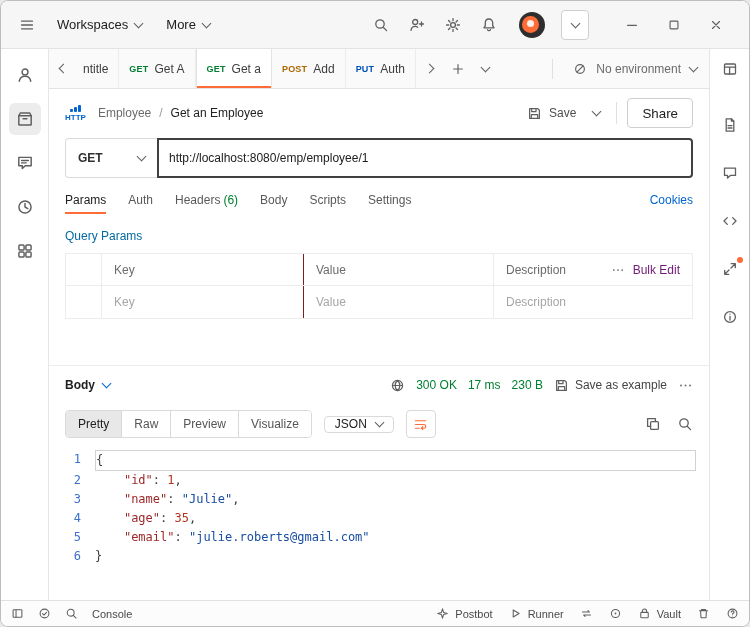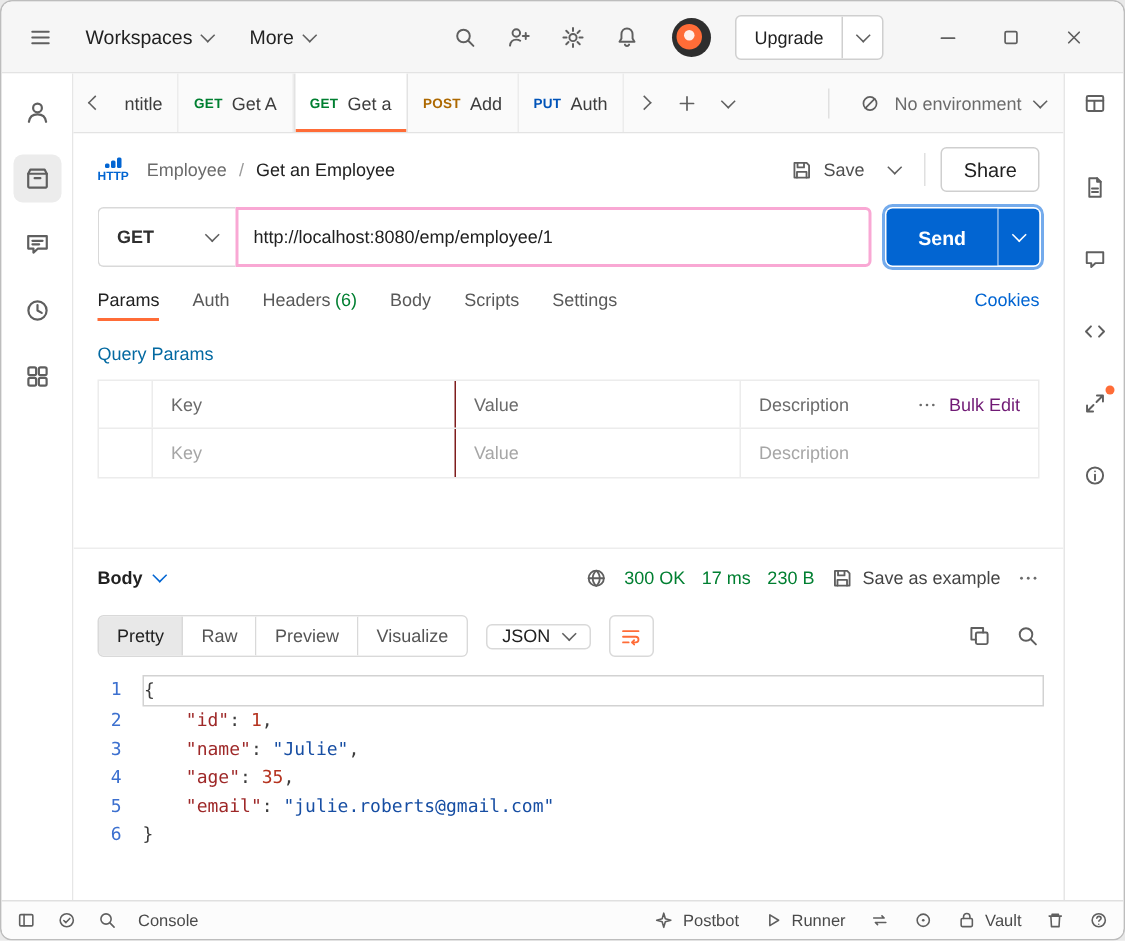--- a/index.html
+++ b/index.html
@@ -60,21 +60,21 @@
 .crumb-sep{color:#9a9a9a}
 .crumb-name{color:#212121}
 .crumb-right{margin-left:auto;display:flex;align-items:center;gap:10px}
 .save-btn{display:flex;align-items:center;gap:7px;color:#4f4f4f;cursor:pointer}
 .v-div{width:1px;height:22px;background:#e0e0e0}
 .share-btn{border:1px solid #cfcfcf;border-radius:4px;height:30px;padding:0 14px;display:flex;align-items:center;color:#212121;background:#fff;cursor:pointer}
 
 .url-row{display:flex;align-items:center;padding:0 16px;height:42px;flex:0 0 42px;gap:10px}
 .url-group{flex:1;display:flex;height:40px}
 .method-sel{width:92px;flex:0 0 92px;border:1px solid #d9d9d9;border-right:none;border-radius:4px 0 0 4px;display:flex;align-items:center;justify-content:space-between;padding:0 12px;background:#fff;font-weight:600;color:#2f2f2f;cursor:pointer}
-.url-input{flex:1;border:2px solid #f9a8d4;border-radius:0 4px 4px 0;padding:0 10px;font-size:12px;color:#212121;background:#fff;outline:none;font-family:"Liberation Sans",sans-serif}
+.url-input{flex:1;border:2px solid #404040;border-radius:0 4px 4px 0;padding:0 10px;font-size:12px;color:#212121;background:#fff;outline:none;font-family:"Liberation Sans",sans-serif}
 .send-wrap{display:flex;height:38px;border-radius:4px;outline:2px solid #74abec;outline-offset:1px}
 .send-btn{background:#0265d2;color:#fff;font-weight:700;font-size:13px;padding:0 21px;display:flex;align-items:center;border:none;border-radius:4px 0 0 4px;cursor:pointer;font-family:"Liberation Sans",sans-serif}
 .send-dd{width:28px;background:#0265d2;border:none;border-left:1px solid rgba(255,255,255,.4);border-radius:0 4px 4px 0;display:flex;align-items:center;justify-content:center;cursor:pointer}
 
 .reqtabs{display:flex;align-items:center;gap:22px;padding:0 16px;height:34px;flex:0 0 34px;margin-top:4px}
 .reqtab{font-size:12px;color:#595959;height:34px;display:flex;align-items:center;position:relative;cursor:pointer}
 .reqtab.active{color:#212121}
 .reqtab.active::after{content:"";position:absolute;left:0;right:0;bottom:3px;height:2px;background:#ff6c37}
 .count{color:#007f31;margin-left:3px}
 .cookies{margin-left:auto;color:#0265d2;cursor:pointer}
@@ -160,21 +160,20 @@
         </svg>
     </span>
     <span class="iconbtn">
       <svg class="ic" width="16" height="16" viewBox="0 0 16 16">
           <path d="M8 2c-2.2 0-3.7 1.6-3.7 3.9v2.7L3 10.8h10l-1.3-2.2V5.9C11.7 3.6 10.2 2 8 2z"></path>
           <path d="M6.6 12.7a1.5 1.5 0 0 0 2.8 0"></path>
         </svg>
     </span>
     <span class="logo"></span>
     <div class="upgrade">
-      <span class="txt">Upgrade</span>
       <span class="dd">
           <span class="chev"></span>
         </span>
     </div>
     <div class="winctrls">
       <span class="winbtn">
         <svg class="ic" width="14" height="14" viewBox="0 0 16 16">
             <path d="M3 8.5h10"></path>
           </svg>
       </span>
@@ -307,26 +306,20 @@
           </div>
         </div>
 
         <div class="url-row">
           <div class="url-group">
             <div class="method-sel">
               <span>GET</span>
               <span class="chev"></span>
             </div>
             <input class="url-input" type="text" spellcheck="false" value="http://localhost:8080/emp/employee/1" style="">
-          </div>
-          <div class="send-wrap">
-            <button class="send-btn">Send</button>
-            <button class="send-dd">
-                <span class="chev white"></span>
-              </button>
           </div>
         </div>
 
         <div class="reqtabs">
           <div class="reqtab active">
               <span>Params</span>
             </div>
           <div class="reqtab">
               <span>Auth</span>
             </div>

